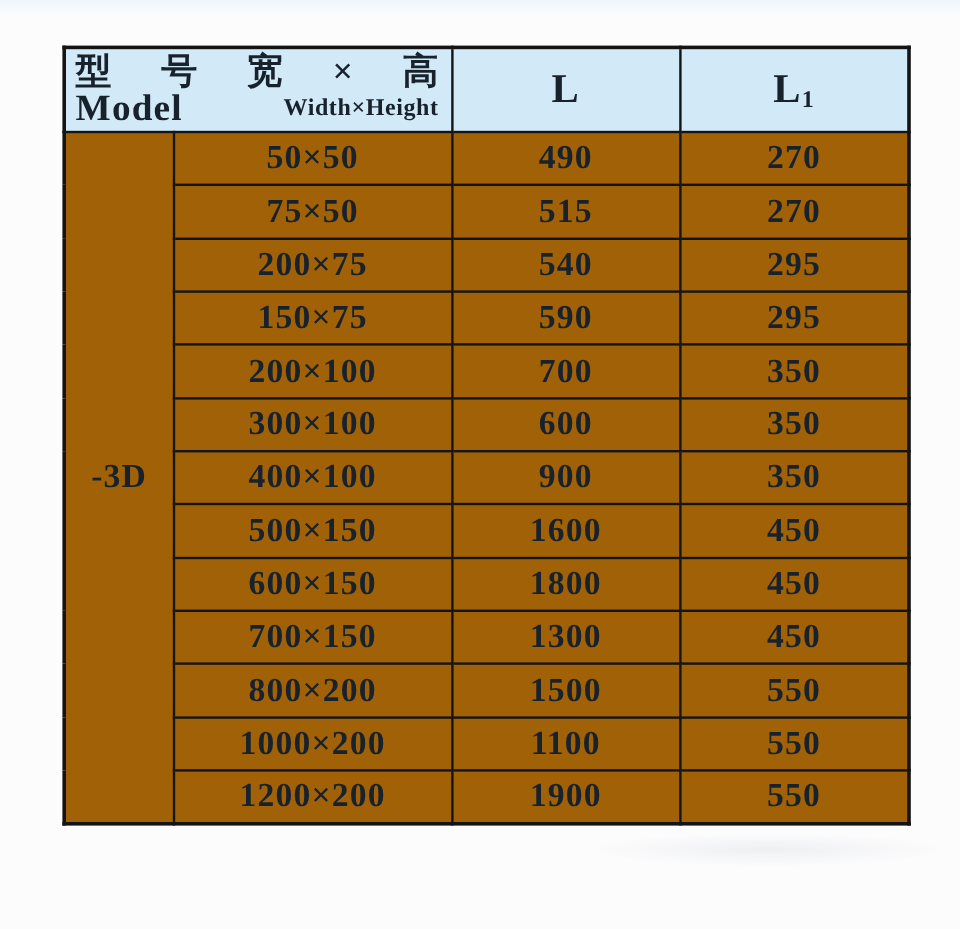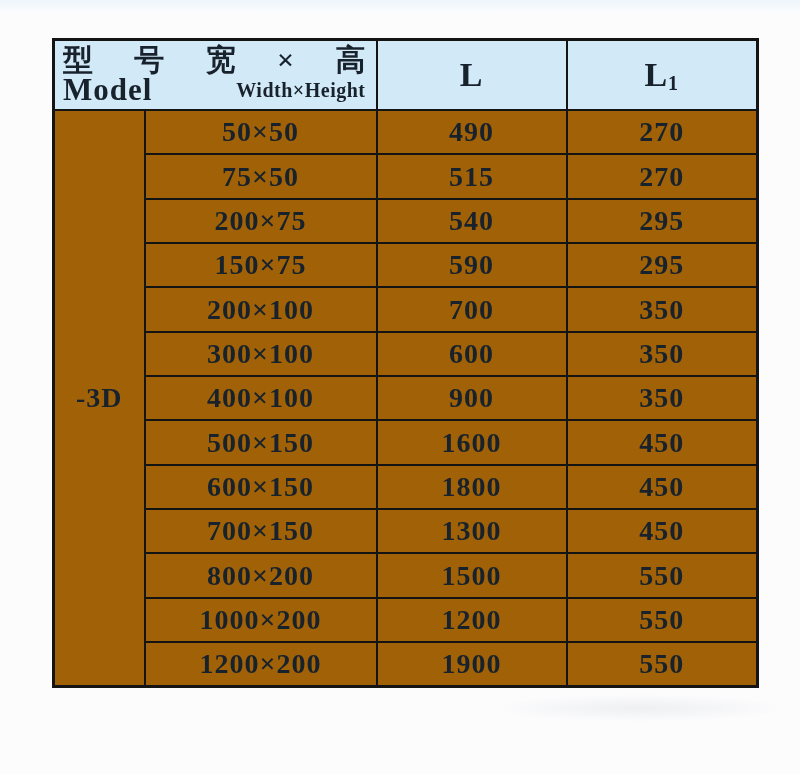--- a/index.html
+++ b/index.html
@@ -146,21 +146,21 @@
           <td class="l-cell">1300</td>
           <td class="l1-cell">450</td>
         </tr>
         <tr>
           <td class="size-cell">800×200</td>
           <td class="l-cell">1500</td>
           <td class="l1-cell">550</td>
         </tr>
         <tr>
           <td class="size-cell">1000×200</td>
-          <td class="l-cell">1200</td>
+          <td class="l-cell">1100</td>
           <td class="l1-cell">550</td>
         </tr>
         <tr>
           <td class="size-cell">1200×200</td>
           <td class="l-cell">1900</td>
           <td class="l1-cell">550</td>
         </tr>
       </tbody>
   </table>
 </div>

